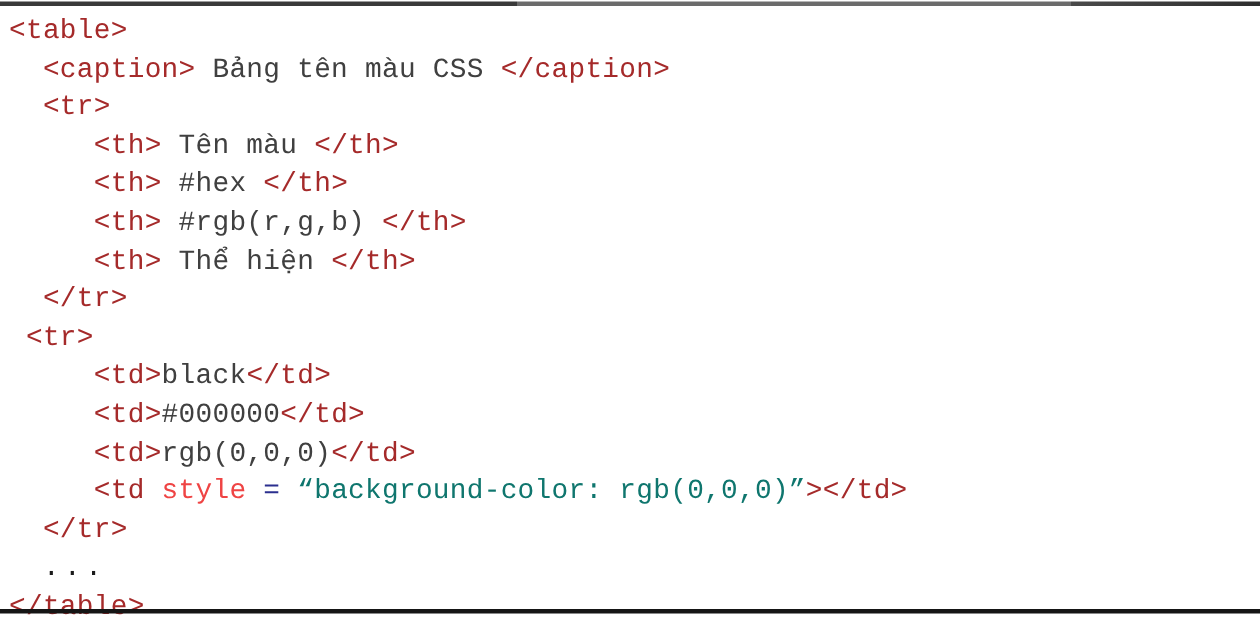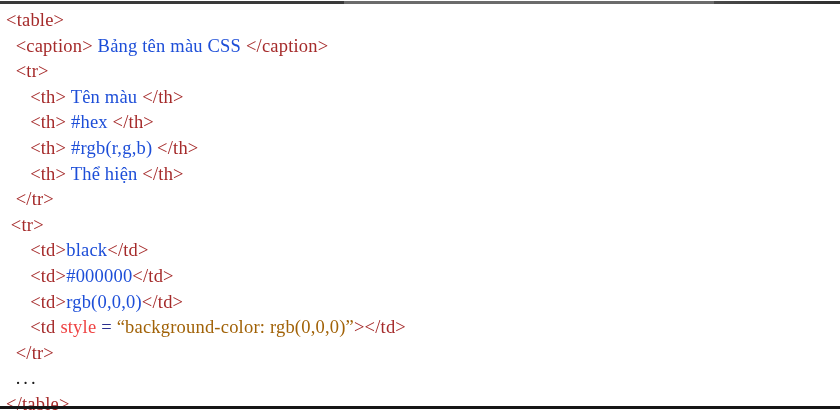--- a/index.html
+++ b/index.html
@@ -35,35 +35,35 @@
     height: 3px;
     background: #151515;
   }
   .code {
     position: absolute;
     top: 8px;
     left: 0;
     width: 676px;
     padding: 0 6px;
     box-sizing: border-box;
-    font-family: Liberation Serif, serif;
+    font-family: Liberation Mono, monospace;
     font-size: 18.5px;
     line-height: 25.6px;
     letter-spacing: 0.2px;
     white-space: pre;
     color: #222222;
   }
   .line {
     white-space: pre;
     height: 25.6px;
   }
   .tag      { color: #a52a2a; }
   .attr     { color: #ef4444; }
-  .txt      { color: #1d4ed8; }
-  .str      { color: #a16207; }
+  .txt      { color: #404040; }
+  .str      { color: #0f766e; }
   .op       { color: #2b2f8f; }
   .dots     { color: #1a1a1a; letter-spacing: 3px; }
 </style>
 </head>
 <body>
 
 <div id="snippet">
 
   <div class="rule rule-top"></div>
 

